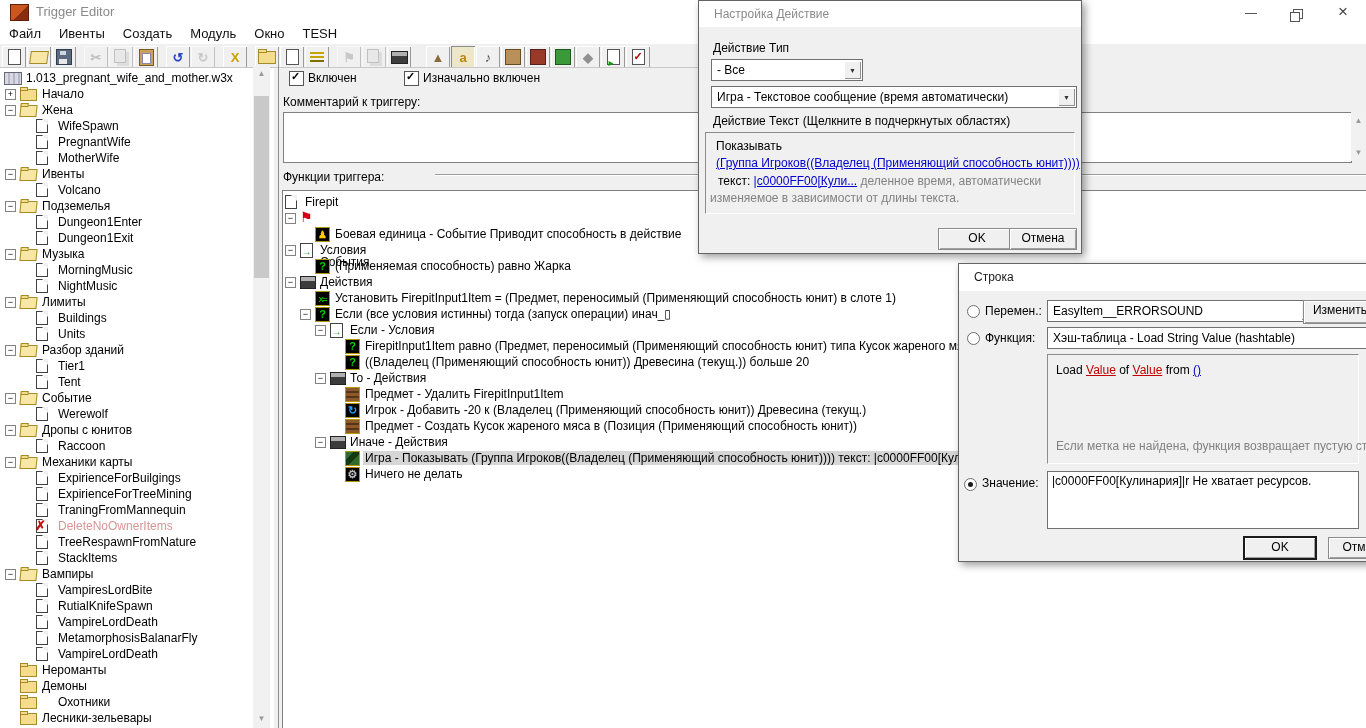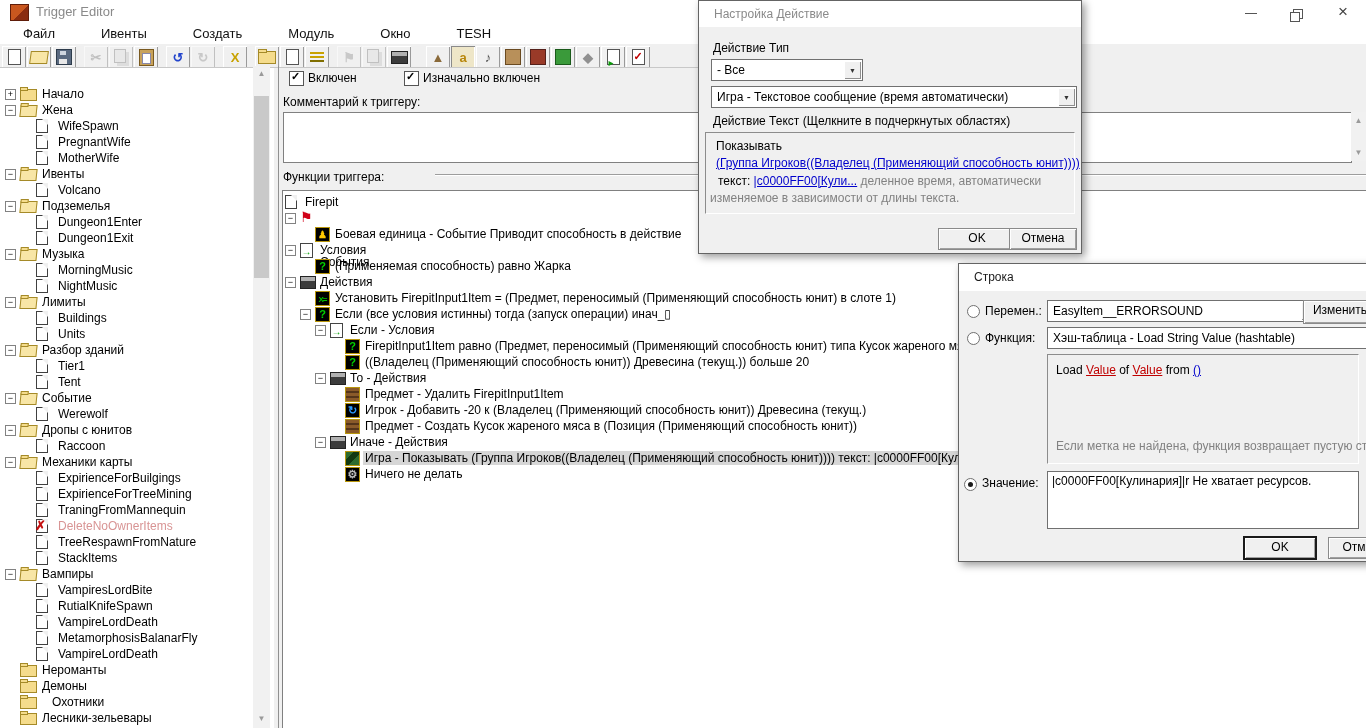--- a/index.html
+++ b/index.html
@@ -9,21 +9,21 @@
   
   #titlebar{left:0;top:0;width:1366px;height:24px;background:#fff;}
   #app-icon{left:10px;top:4px;width:17px;height:15px;background:linear-gradient(135deg,#c9571f 0 55%,#8a2c10 55%);border:1px solid #5f1d0a;}
   #win-title{left:36px;top:4px;color:#8a8a8a;font-size:13px;}
   .wbtn{top:0;width:46px;height:28px;text-align:center;color:#555;}
   #btn-min::before{content:"";position:absolute;left:17px;top:13px;width:12px;height:1px;background:#555;}
   #btn-max::before{content:"";position:absolute;left:19px;top:9px;width:8px;height:8px;border:1px solid #555;background:#fff;}
   #btn-max::after{content:"";position:absolute;left:16px;top:12px;width:8px;height:8px;border:1px solid #555;background:#fff;}
   #btn-close::before{content:"×";position:absolute;left:0;right:0;top:2px;font-size:17px;color:#444;}
   #menubar{left:0;top:24px;width:1366px;height:20px;background:#fff;}
-  .mitem{display:inline-block;padding:2px 23px;font-size:13px;color:#111;}
+  .mitem{display:inline-block;padding:2px 9px;font-size:13px;color:#111;}
   #toolbar{left:2px;top:45px;height:24px;display:flex;align-items:center;}
   #tb-underline{left:0;top:67px;width:698px;height:1px;background:#c8c8c8;}
   .tbtn{position:relative;width:24px;height:22px;margin-right:1px;background:#f0f0f0;
         box-shadow:inset 1px 1px 0 #fff,inset -1px -1px 0 #9a9a9a;display:flex;align-items:center;justify-content:center;}
   .tbtn.gap{margin-left:7px;} .tbtn.sec{margin-left:14px;}
   .tbtn.down{background:#eee6c8;box-shadow:inset 1px 1px 0 #8a8a8a,inset -1px -1px 0 #fff;}
   .tbtn.dis{opacity:.55;}
   .tbtn .g{font-weight:bold;font-size:13px;line-height:13px;}
   .tbi-page{width:11px;height:14px;background:#fff;border:1px solid #555;}
   .tbi-folder{width:16px;height:11px;background:#f5dc8c;border:1px solid #a58a28;position:relative;}
@@ -194,20 +194,25 @@
         <span class="tbi-import"></span>
       </div>
       <div class="tbtn">
         <span class="tbi-check"></span>
       </div>
     </div>
   <div class="abs" id="tb-underline"></div>
 
   <div class="abs" id="left-tree-bg"></div>
   <div class="abs" id="left-tree">
+      <div class="trow" style="top: 2px;">
+
+      <span class="ticn ic-map" style="left: 4px;"></span>
+      <span class="tlbl" style="left: 24px;">1.013_pregnant_wife_and_mother.w3x</span>
+    </div>
       <div class="trow" style="top: 18px;">
       <span class="ebox" style="left: 5px;">+</span>
       <span class="ticn ic-folder" style="left: 20px;"></span>
       <span class="tlbl" style="left: 40px;">Начало</span>
     </div>
       <div class="trow" style="top: 34px;">
       <span class="ebox" style="left: 5px;">−</span>
       <span class="ticn ic-folder-open" style="left: 20px;"></span>
       <span class="tlbl" style="left: 40px;">Жена</span>
     </div>
@@ -387,21 +392,21 @@
       <span class="tlbl" style="left: 40px;">Нероманты</span>
     </div>
       <div class="trow" style="top: 610px;">
 
       <span class="ticn ic-folder" style="left: 20px;"></span>
       <span class="tlbl" style="left: 40px;">Демоны</span>
     </div>
       <div class="trow" style="top: 626px;">
 
       <span class="ticn ic-folder" style="left: 20px;"></span>
-      <span class="tlbl" style="left: 50px;">Охотники</span>
+      <span class="tlbl" style="left: 56px;">Охотники</span>
     </div>
       <div class="trow" style="top: 642px;">
 
       <span class="ticn ic-folder" style="left: 20px;"></span>
       <span class="tlbl" style="left: 40px;">Лесники-зельевары</span>
     </div>
     </div>
   <div class="abs" id="tree-scroll">
     <div class="sba" style="top:0">▲</div>
     <div id="tree-thumb"></div>

